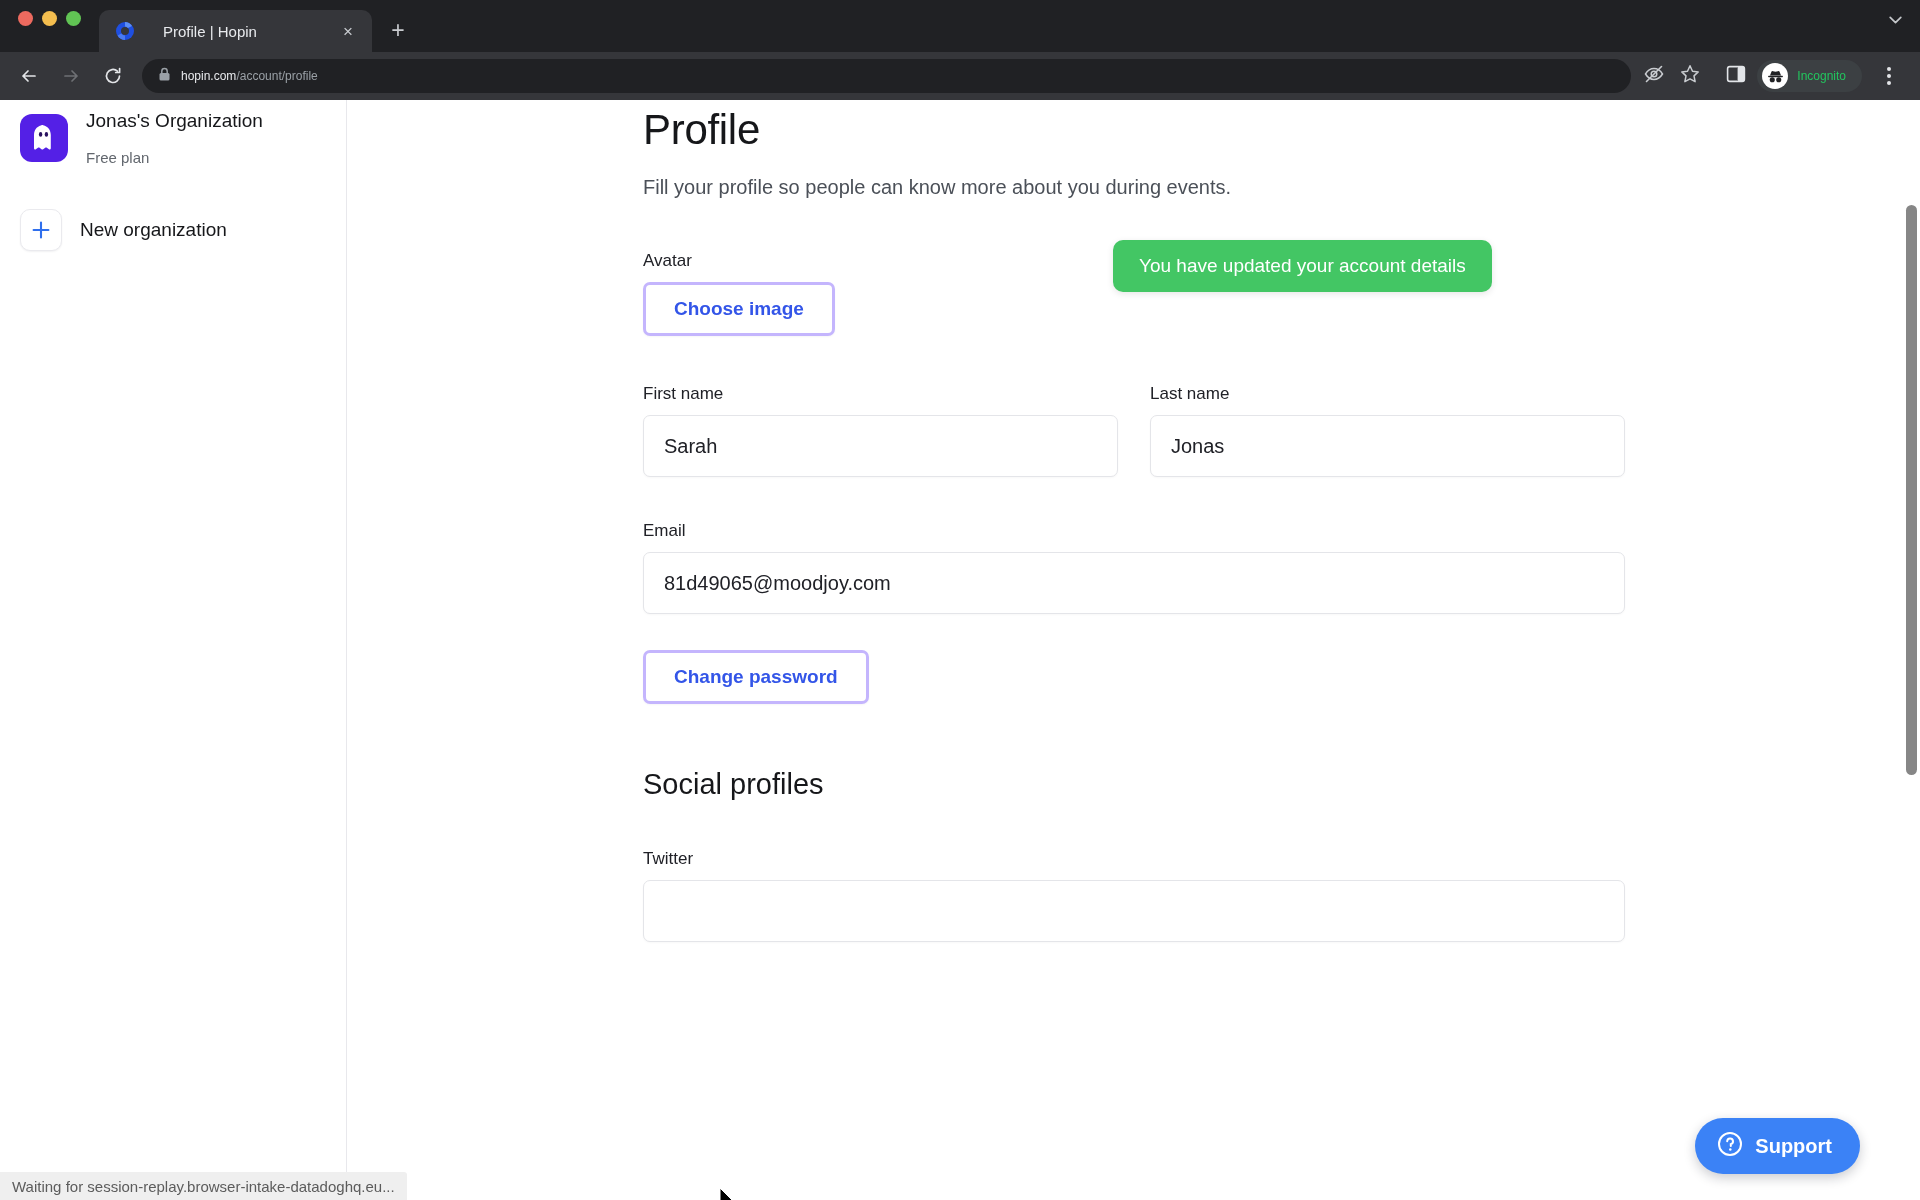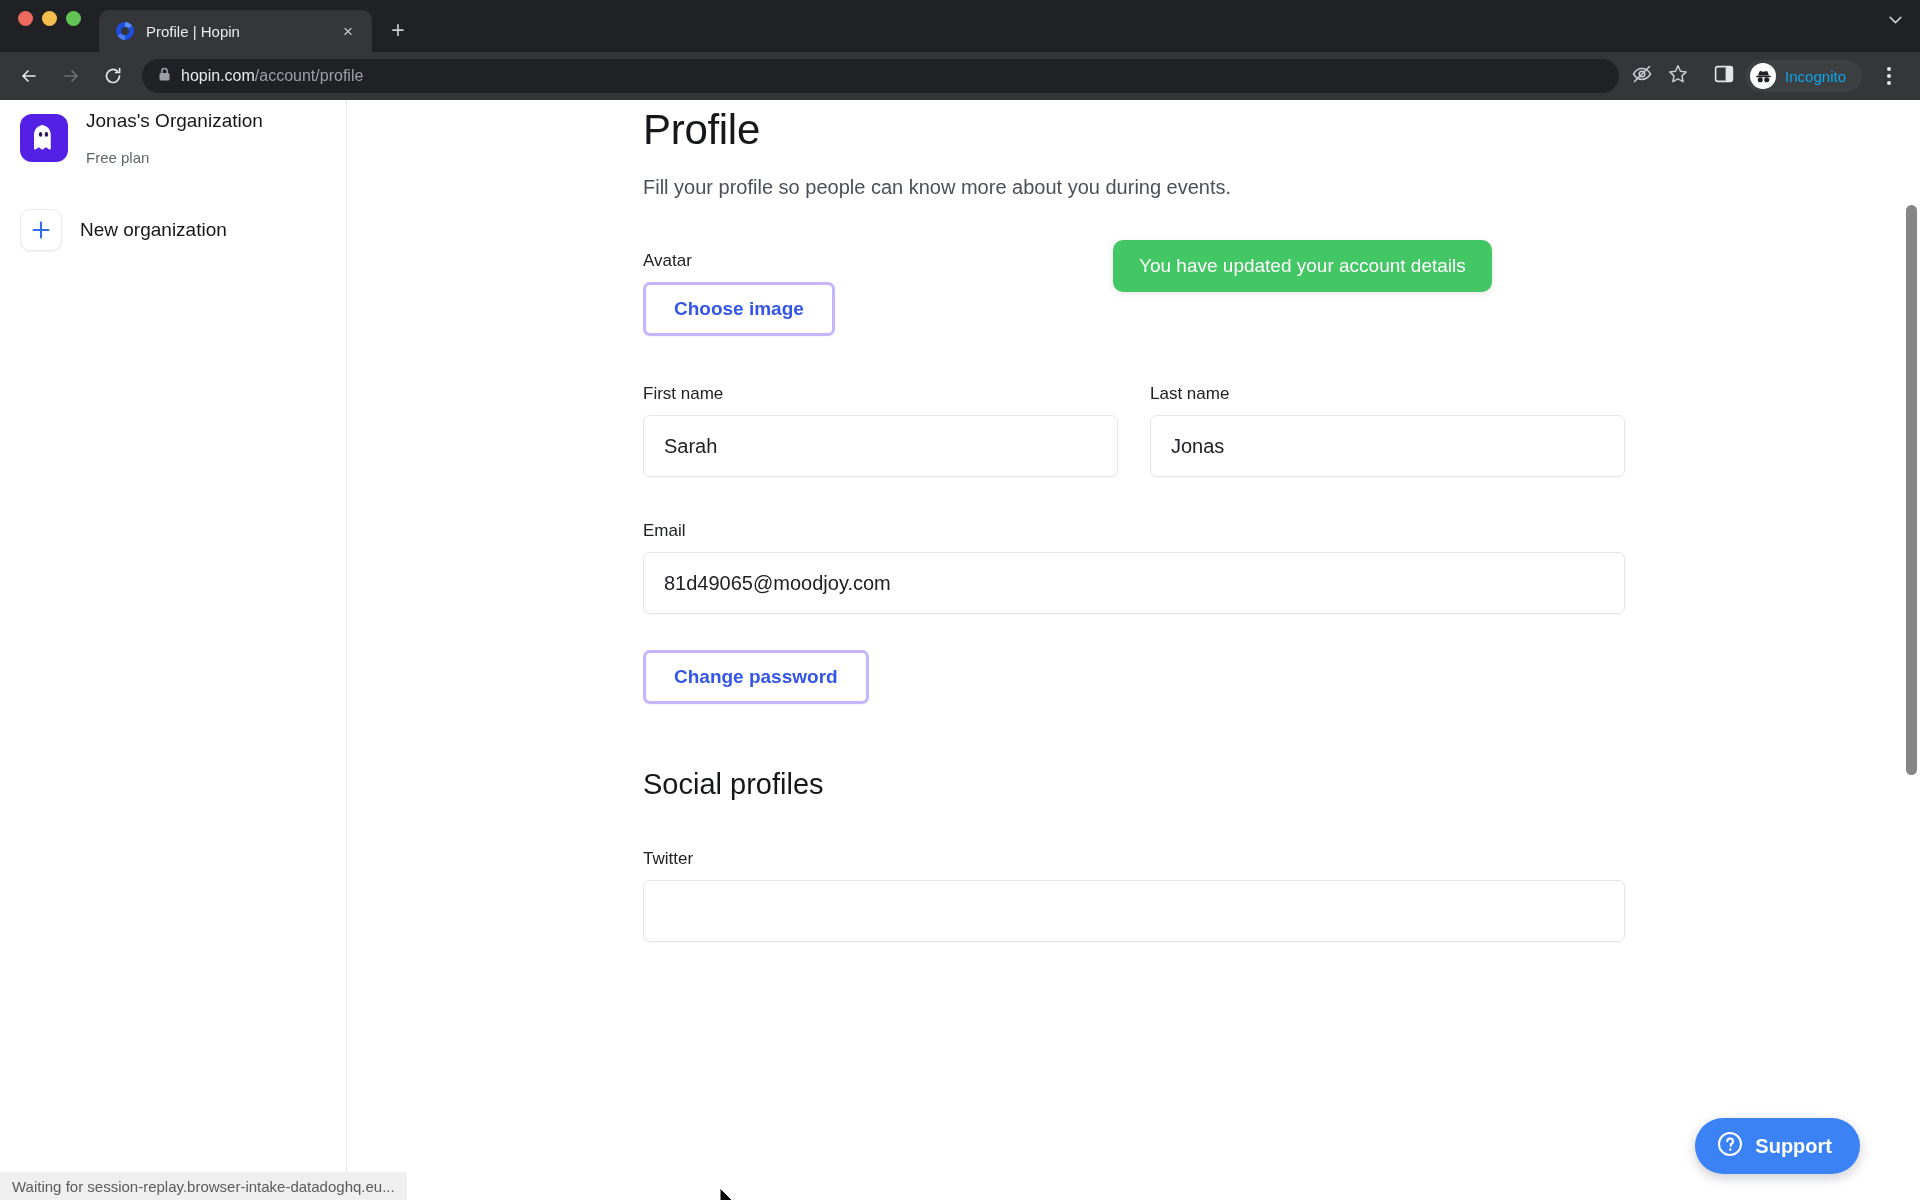--- a/index.html
+++ b/index.html
@@ -36,21 +36,21 @@
   .tl.red { background: #ED6A5F; }
   .tl.yellow { background: #F4BE4F; }
   .tl.green { background: #61C454; }
 
   .tab {
     width: 273px; height: 42px;
     background: #35363A;
     border-radius: 10px 10px 0 0;
     display: flex; align-items: center;
     padding: 0 12px 0 16px;
-    gap: 11px;
+    gap: 28px;
     position: relative;
   }
   .favicon { width: 20px; height: 20px; flex: 0 0 20px; position: relative; }
   .tab-title {
     flex: 1 1 auto;
     color: #E8EAED;
     font-size: 15px;
     white-space: nowrap; overflow: hidden; text-overflow: ellipsis;
   }
   .tab-close {
@@ -89,37 +89,37 @@
     flex: 1 1 auto; height: 34px;
     background: #202124;
     border-radius: 17px;
     display: flex; align-items: center;
     padding: 0 14px 0 16px;
     margin: 0 8px 0 6px;
     gap: 10px;
     min-width: 0;
   }
   .lock-icon { flex: 0 0 13px; }
-  .url { font-size: 16px; color: #9AA0A6; white-space: nowrap; }
+  .url { font-size: 12px; color: #9AA0A6; white-space: nowrap; }
   .url b { color: #E8EAED; font-weight: 400; }
   .omnibox-right { margin-left: auto; display: flex; align-items: center; gap: 14px; }
   .incog-pill {
     height: 32px;
     background: #3C4043;
     border-radius: 16px;
     display: flex; align-items: center; gap: 9px;
     padding: 0 16px 0 5px;
     margin-left: 6px;
   }
   .incog-avatar {
     width: 26px; height: 26px; border-radius: 50%;
     background: #fff;
     display: flex; align-items: center; justify-content: center;
   }
-  .incog-label { color: #0ea5e9; font-size: 15px; }
+  .incog-label { color: #22c55e; font-size: 12px; }
   .kebab {
     width: 34px; height: 34px; margin-left: 6px;
     display: flex; flex-direction: column; align-items: center; justify-content: center;
     gap: 3px;
   }
   .kebab i { width: 4px; height: 4px; border-radius: 50%; background: #E3E5E8; display:block; }
 
   
   .viewport {
     flex: 1 1 auto;

